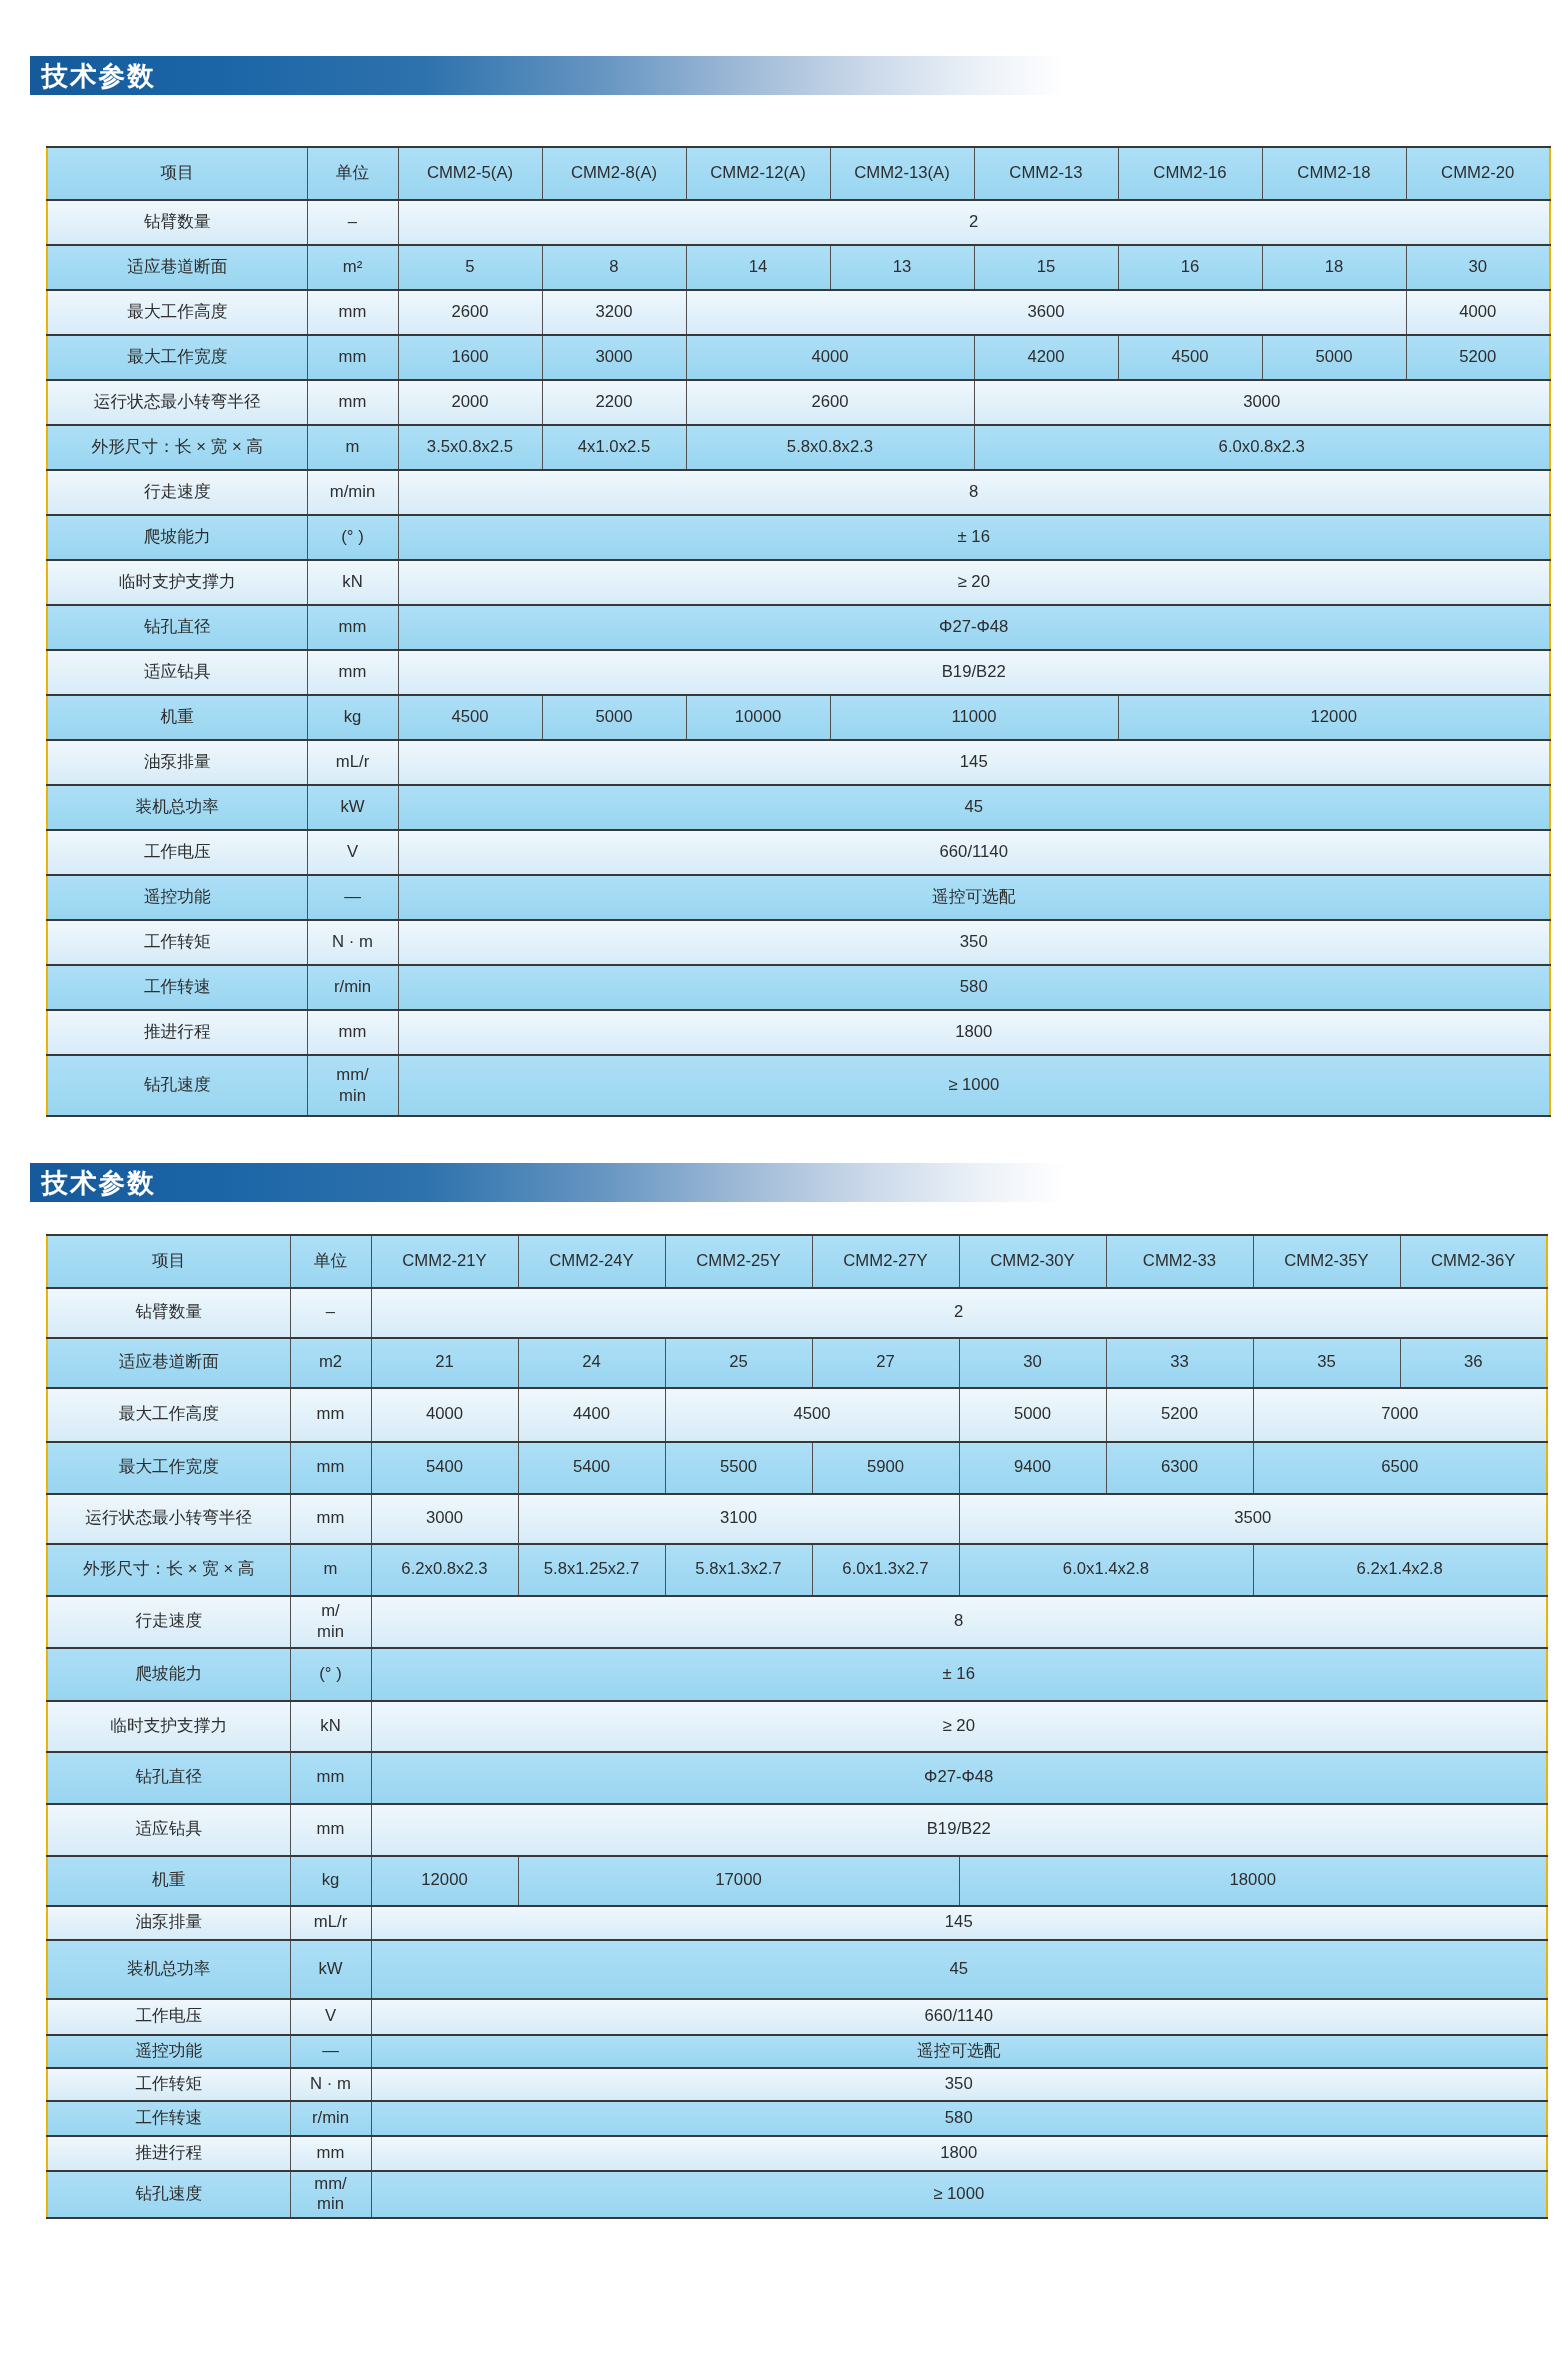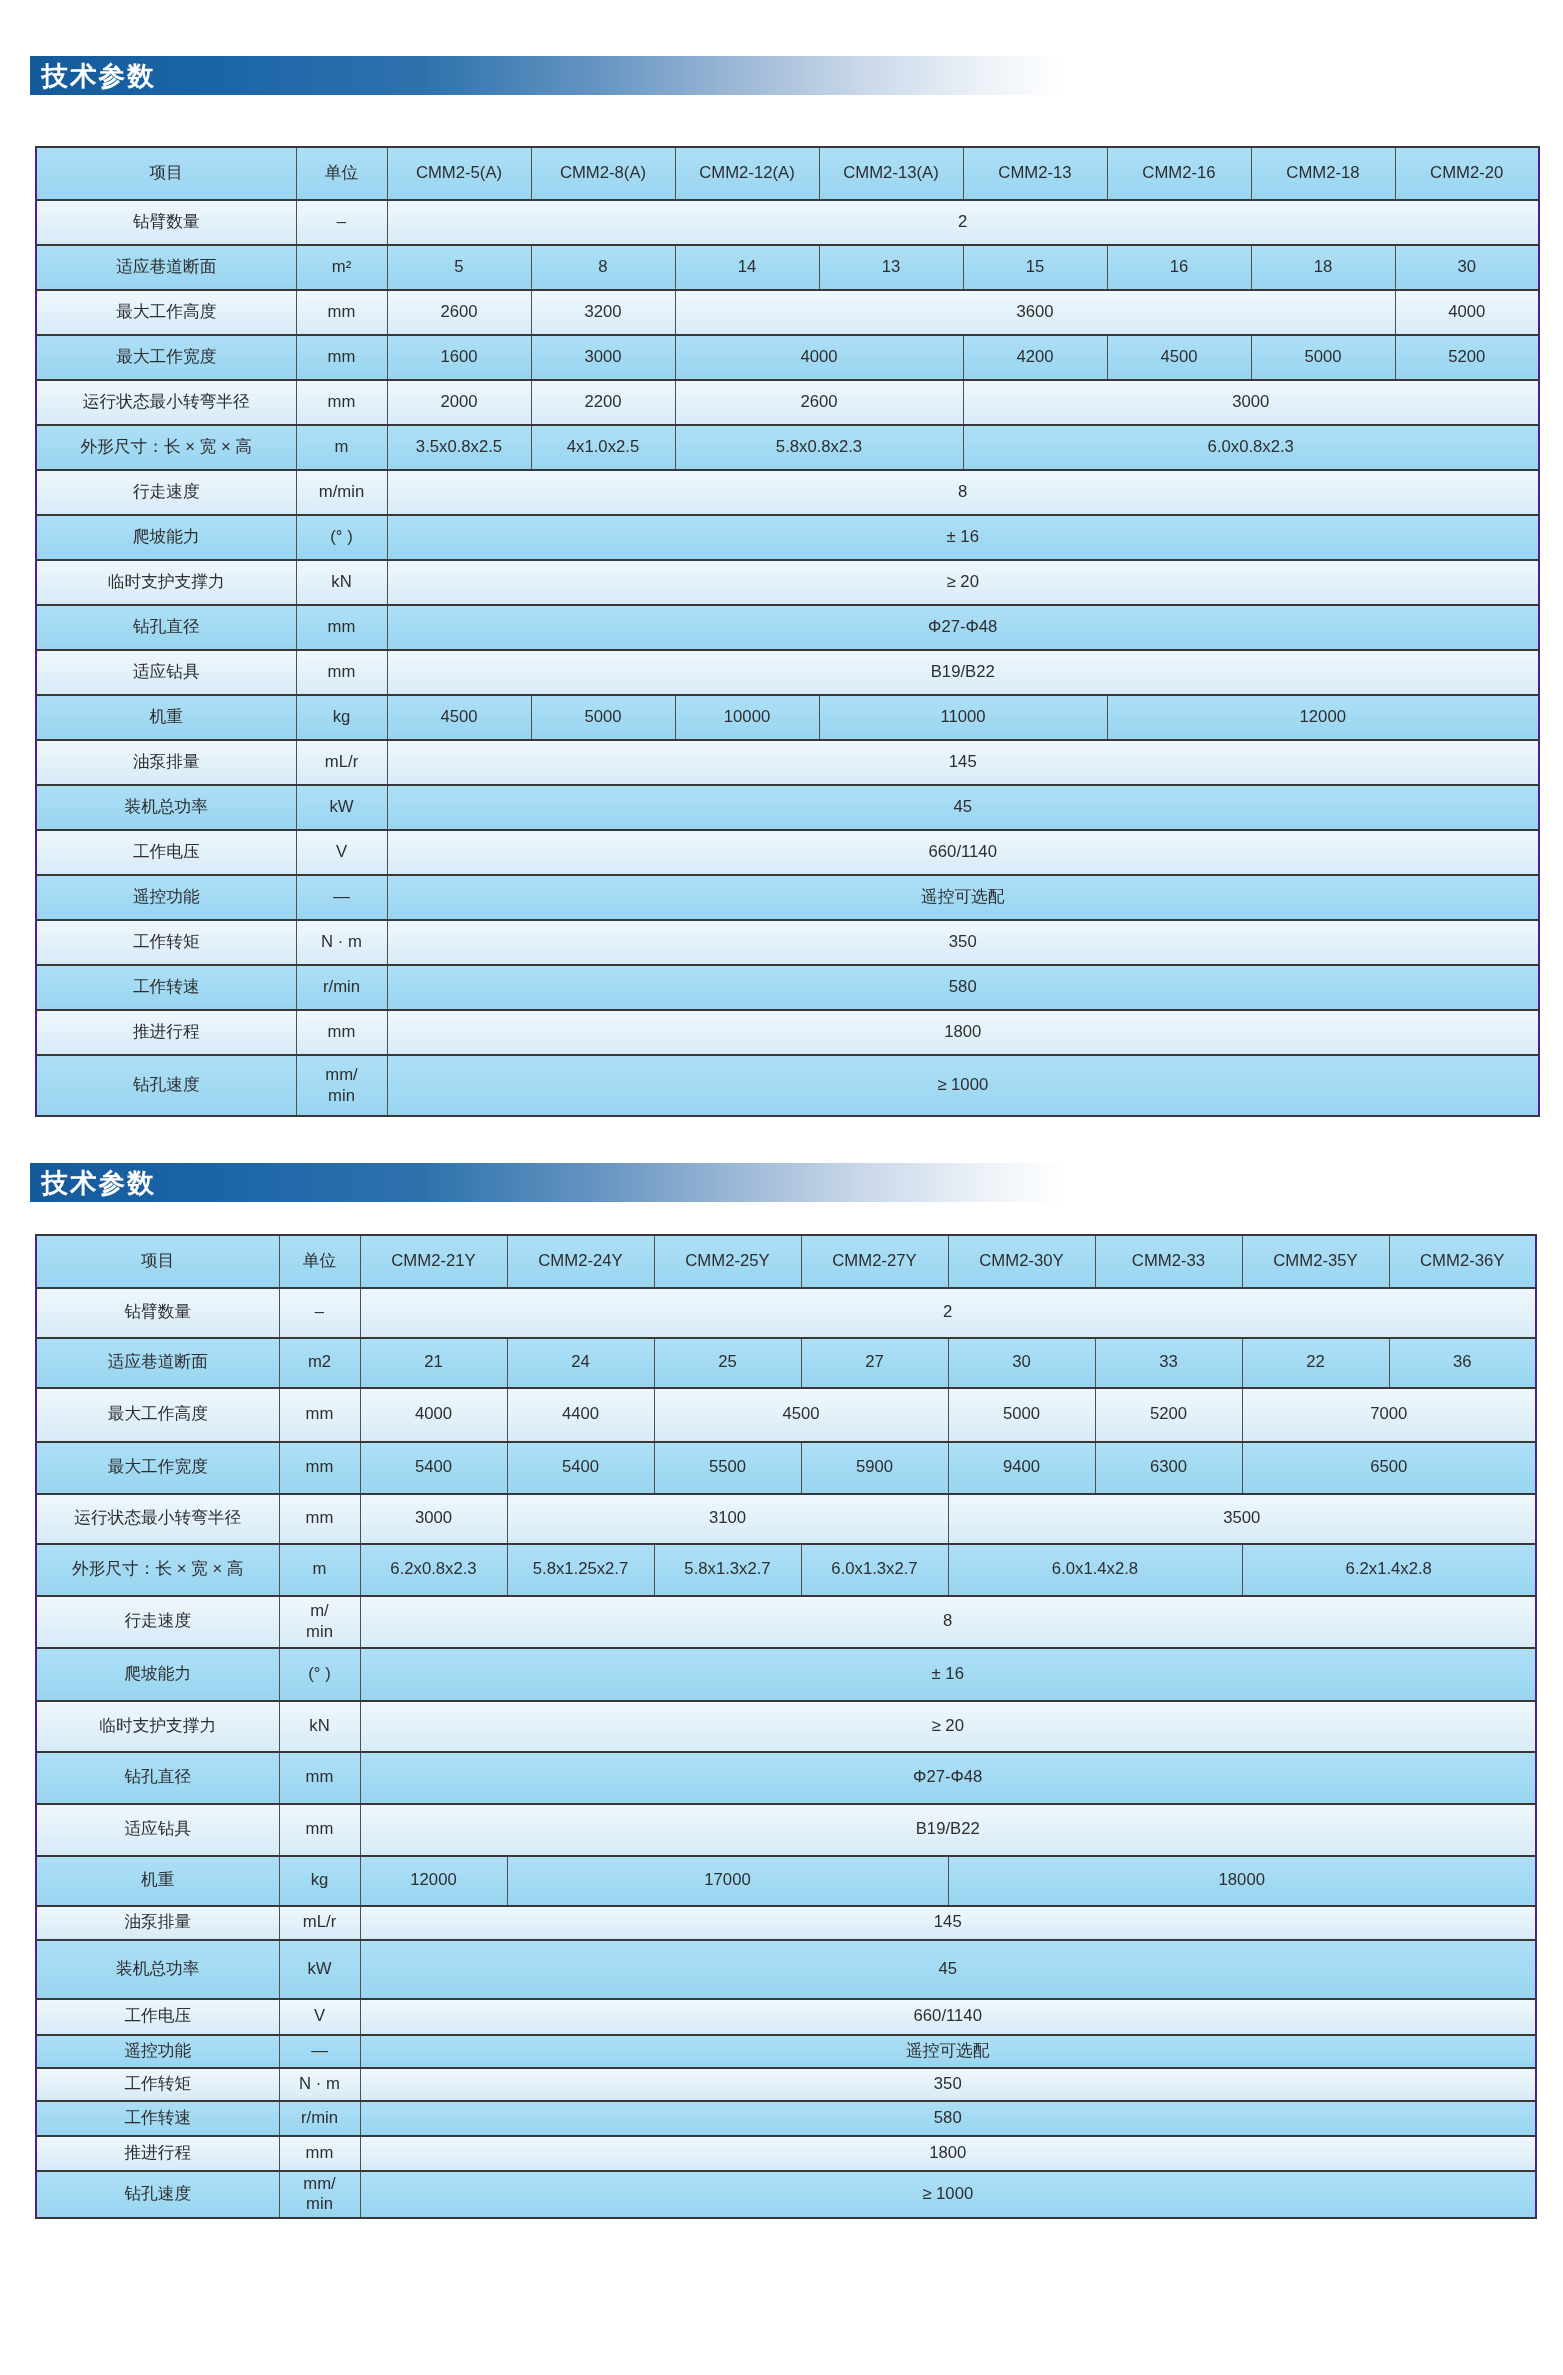--- a/index.html
+++ b/index.html
@@ -31,22 +31,22 @@
     font-size: 26.6px;
     font-weight: bold;
     padding-left: 11.8px;
     letter-spacing: 2px;
   }
   .banner-1 { margin-top: 56px; }
   .banner-2 { margin-top: 46px; }
   .spec-table {
     border-collapse: collapse;
     table-layout: fixed;
-    margin-left: 35px;
-    border: 2px solid #4c1d95;
+    margin-left: 46px;
+    border: 2px solid #eab308;
   }
   .spec-table-1 { margin-top: 51px; }
   .spec-table-2 { margin-top: 31.5px; }
   .spec-table th, .spec-table td {
     border-left: 1px solid #4f4f4f;
     border-right: 1px solid #4f4f4f;
     border-top: 2px solid #383838;
     border-bottom: 2px solid #383838;
     text-align: center;
     vertical-align: middle;
@@ -272,21 +272,21 @@
           </tr>
           <tr class="dark" style="height: 50px;">
             <td>适应巷道断面</td>
             <td>m2</td>
             <td>21</td>
             <td>24</td>
             <td>25</td>
             <td>27</td>
             <td>30</td>
             <td>33</td>
-            <td>22</td>
+            <td>35</td>
             <td>36</td>
           </tr>
           <tr class="light" style="height: 54px;">
             <td>最大工作高度</td>
             <td>mm</td>
             <td>4000</td>
             <td>4400</td>
             <td colspan="2">4500</td>
             <td>5000</td>
             <td>5200</td>

